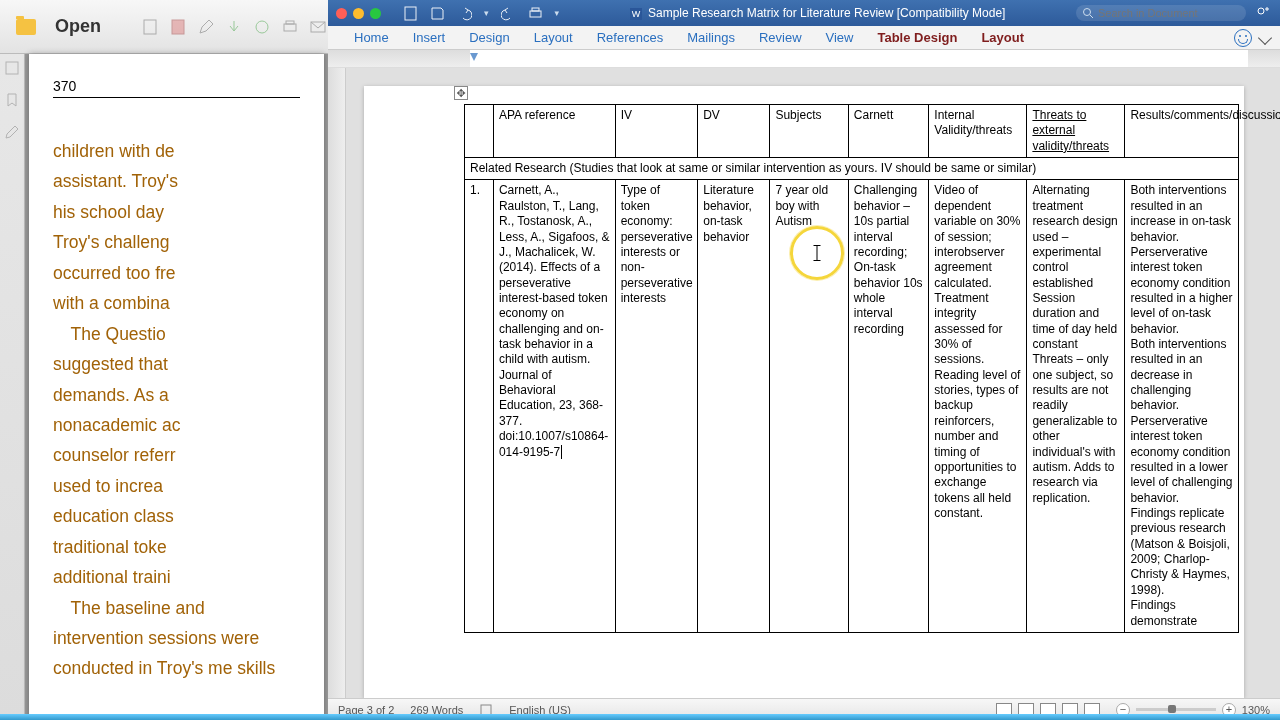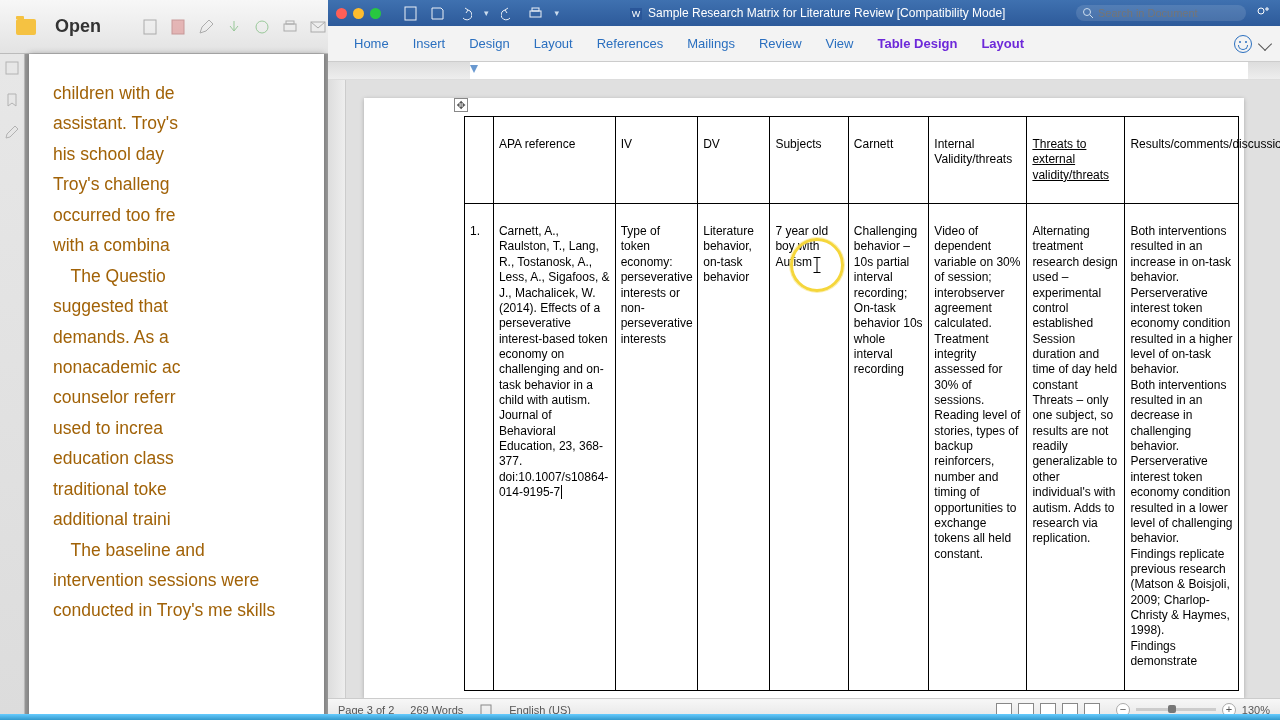--- a/index.html
+++ b/index.html
@@ -36,44 +36,44 @@
 .qat { display:flex; gap:12px; margin-left:14px; align-items:center; }
 .qat .qi { width:15px; height:15px; opacity:.9; }
 .doc-title { flex:1; text-align:center; color:#fff; font-size:12px; }
 .doc-title svg { vertical-align:middle; margin-right:3px; }
 .tb-right { display:flex; align-items:center; gap:8px; }
 .searchbox { display:flex; align-items:center; gap:4px; background:rgba(255,255,255,.12); padding:2px 6px; border-radius:8px; width:170px; }
 .searchbox input { background:transparent; border:none; color:#cdd; font-size:11px; outline:none; width:140px; }
 .share-ic { width:18px; height:18px; }
 
 
-.ribbon { height:36px; background:#f3f3f3; border-bottom:1px solid #ccc; display:flex; align-items:center; padding:0 14px; position:relative; }
+.ribbon { height:24px; background:#f3f3f3; border-bottom:1px solid #ccc; display:flex; align-items:center; padding:0 14px; position:relative; }
 .tab { font-size:13px; color:#2a6fbf; padding:6px 12px; cursor:pointer; }
-.tab.active { color:#6d28d9; font-weight:600; }
+.tab.active { color:#7f1d1d; font-weight:600; }
 .rib-right { position:absolute; right:10px; display:flex; align-items:center; gap:8px; }
 .smile { width:18px; height:18px; border:1.5px solid #2a6fbf; border-radius:50%; position:relative; }
 .smile:before{content:'';position:absolute;width:2px;height:2px;background:#2a6fbf;border-radius:50%;left:4px;top:5px;box-shadow:6px 0 #2a6fbf;}
 .smile:after{content:'';position:absolute;width:8px;height:4px;border:1.5px solid #2a6fbf;border-top:none;border-radius:0 0 8px 8px;left:3px;top:9px;}
 .chev { width:10px; height:10px; border-right:1.5px solid #555; border-bottom:1.5px solid #555; transform:rotate(45deg); }
 
 
 .hruler { height:18px; background:#fff; border-bottom:1px solid #ddd; position:relative; }
 .hruler .gray-l { position:absolute; left:0; width:142px; height:100%; background:linear-gradient(#ddd,#eee); }
 .hruler .gray-r { position:absolute; right:0; width:32px; height:100%; background:linear-gradient(#ddd,#eee); }
 .hruler .marker { position:absolute; left:142px; top:3px; width:8px; height:8px; background:#6a99d0; clip-path:polygon(0 0,100% 0,50% 100%); }
 
 
 .docarea { flex:1; background:#e0e0e0; overflow:hidden; position:relative; display:flex; }
 .vruler { width:18px; background:linear-gradient(90deg,#ddd,#eee); border-right:1px solid #ccc; }
 .page { margin:18px 0 0 18px; width:880px; background:#fff; box-shadow:0 1px 4px rgba(0,0,0,.25); padding:8px 0 0 0; position:relative; }
 .tbl-handle{ position:absolute; left:90px; top:0; width:14px; height:14px; border:1px solid #888; background:#fff; display:flex; align-items:center; justify-content:center; font-size:11px; color:#555;}
 
 
 table { border-collapse:collapse; margin:10px 0 0 100px; font-family:Calibri,sans-serif; table-layout:fixed; width:775px; }
-td,th { border:1px solid #000; padding:20px 5px; font-size:12px; line-height:1.28; vertical-align:top; text-align:left; font-weight:normal; }
+td,th { border:1px solid #000; padding:3px 5px; font-size:12px; line-height:1.28; vertical-align:top; text-align:left; font-weight:normal; }
 .numcell{width:28px;}
 .c-apa{width:118px;}
 .c-iv{width:80px;}
 .c-dv{width:70px;}
 .c-subj{width:76px;}
 .c-meas{width:78px;}
 .c-int{width:95px;}
 .c-thr{width:95px;text-decoration:underline;}
 .c-res{width:110px;}
 .sectrow td{ font-size:12px; }
@@ -147,20 +147,21 @@
         <path d="M2 4l7 6 7-6" fill="none" stroke="#777"></path>
       </svg>
     <svg class="ti" viewBox="0 0 18 18">
         <path d="M4 9a5 5 0 1 1 2 4" fill="none" stroke="#777"></path>
       </svg>
   </div>
 </div>
 
 <div class="preview-page">
   <div class="preview-sheet">
+    <div class="pnum">370</div>
     <div class="ptxt" style="white-space:pre-line">children with de
 assistant.  Troy's
 his  school  day
 Troy's  challeng
 occurred too fre
 with a combina
  The  Questio
 suggested   that
 demands.   As   a
 nonacademic  ac
@@ -256,20 +257,23 @@
           <th class="numcell"></th>
           <th class="c-apa">APA reference</th>
           <th class="c-iv">IV</th>
           <th class="c-dv">DV</th>
           <th class="c-subj">Subjects</th>
           <th class="c-meas">Carnett</th>
           <th class="c-int">Internal Validity/threats</th>
           <th class="c-thr">Threats to external validity/threats</th>
           <th class="c-res">Results/comments/discussion</th>
         </tr>
+        <tr class="sectrow">
+              <td colspan="9">Related  Research (Studies that look at same or similar intervention as yours. IV should be same or similar)</td>
+            </tr>
         <tr>
           <td>1.</td>
           <td>
             <span>Carnett, A., Raulston, T., Lang, R., Tostanosk, A., Less, A., Sigafoos, &amp; J., Machalicek, W. (2014). Effects of a perseverative interest-based token economy on challenging and on-task behavior in a child with autism.</span>
             <span class="ital">Journal of Behavioral Education, 23,</span><span> 368-377. doi:10.1007/s10864-014-9195-7</span><span style="border-right:1px solid #000;margin-left:1px"></span>
           </td>
           <td>Type of token economy: perseverative interests or non-perseverative interests</td>
           <td>Literature behavior, on-task behavior</td>
           <td>7 year old boy with Autism</td>
           <td>Challenging behavior – 10s partial interval recording; On-task behavior 10s whole interval recording</td>

